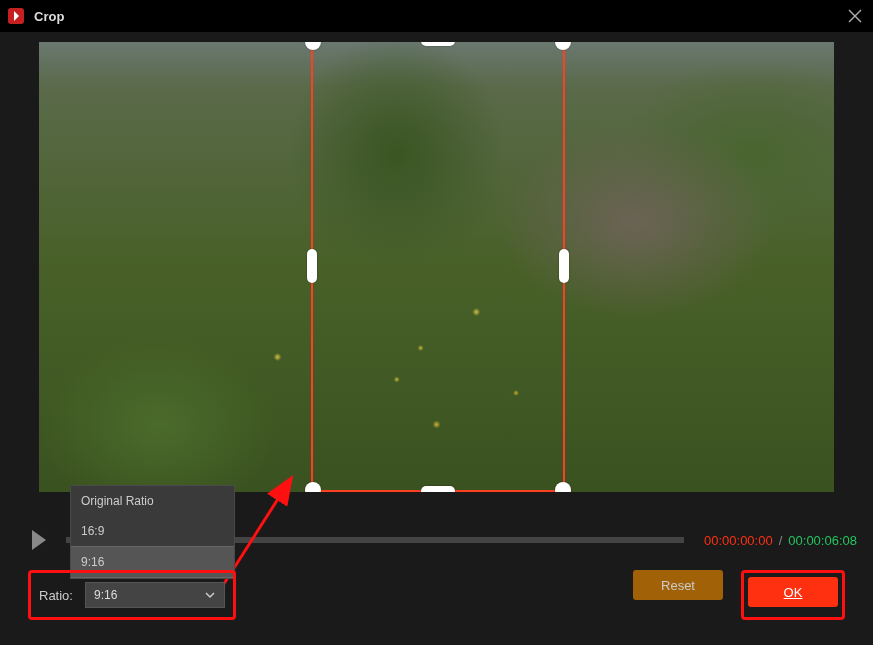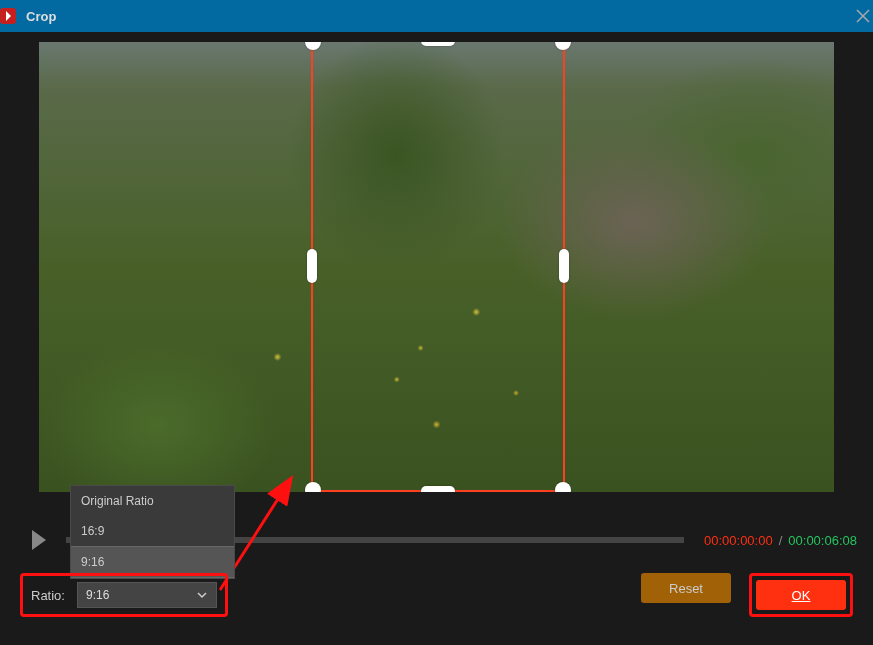--- a/index.html
+++ b/index.html
@@ -11,24 +11,24 @@
       width: 873px;
       height: 645px;
       background: #1a1a1a;
       font-family: Arial, sans-serif;
       color: #ccc;
       overflow: hidden;
       position: relative;
     }
     .titlebar {
       height: 32px;
-      background: #0369a1;
-      display: flex;
-      align-items: center;
-      padding: 0 0;
+      background: #000000;
+      display: flex;
+      align-items: center;
+      padding: 0 8px;
     }
     .app-icon {
       width: 16px;
       height: 16px;
       background: #c42020;
       border-radius: 3px;
       margin-right: 10px;
       position: relative;
     }
     .app-icon::after {
@@ -184,22 +184,21 @@
     }
 
     
     .bottom-row {
       position: absolute;
       bottom: 25px;
       left: 0;
       width: 100%;
       height: 50px;
       display: flex;
-      align-items: center;
-      padding: 0 20px;
+      padding: 0 28px;
     }
     .ratio-group {
       display: flex;
       align-items: center;
       position: relative;
     }
     .ratio-group.highlighted {
       border: 3px solid #ff1010;
       border-radius: 4px;
       padding: 6px 8px;

